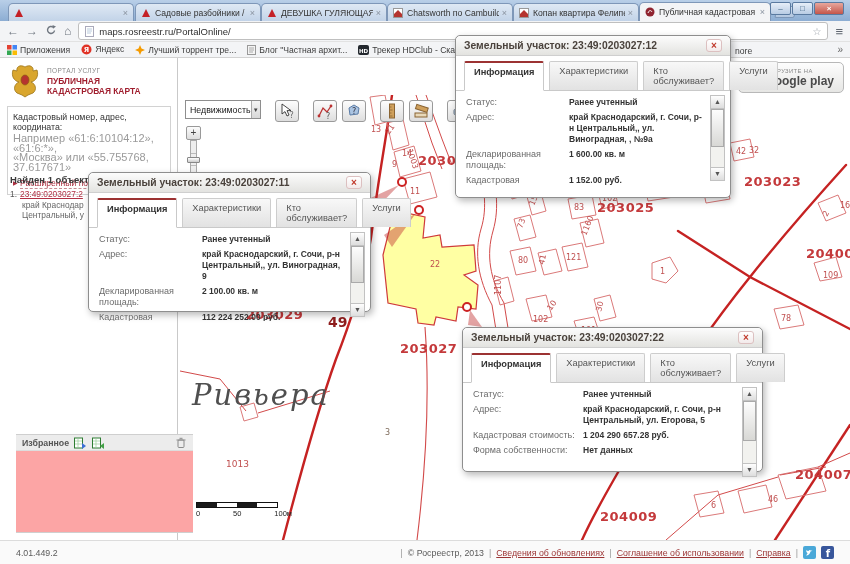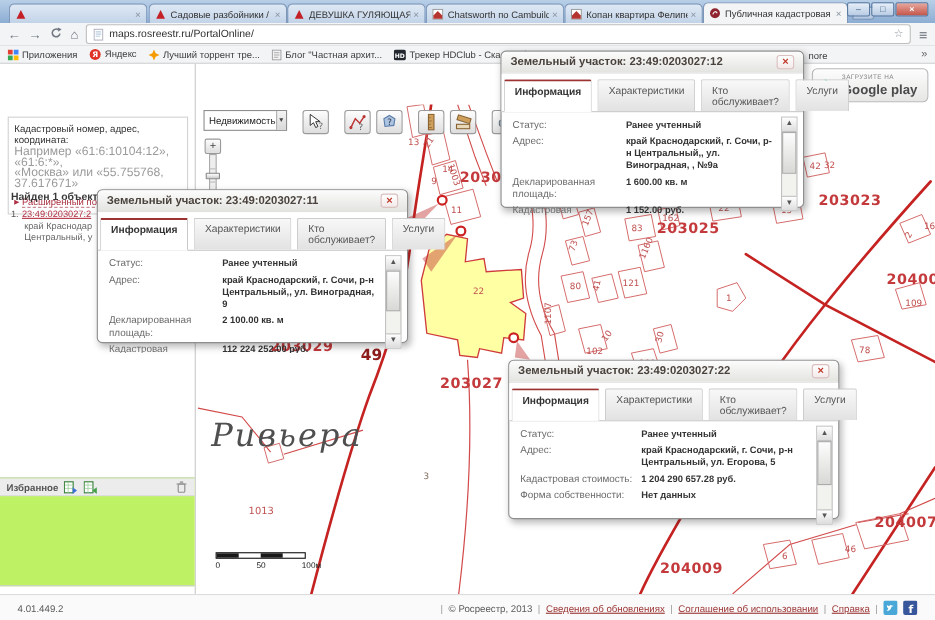--- a/index.html
+++ b/index.html
@@ -40,21 +40,21 @@
   .sb-row{display:flex;gap:4px;margin-top:5px}
   .sb-input{flex:1;height:16px;border:1px solid #9a9a9a;background:#fff}
   .sb-btn{flex:none;background:linear-gradient(#a8485c,#7e2036);border:1px solid #641a2a;border-radius:2px;color:#fff;font-size:8.8px;font-weight:bold;padding:2px 9px}
   .sb-adv{margin-top:6px;font-size:8.6px;color:#ab3040}
   .sb-adv .lnk{border-bottom:1px dashed #c98a93}
   .found{position:absolute;left:10px;top:116px;font-size:9.5px;font-weight:600;color:#3a3a3a}
   .result{position:absolute;left:10px;top:131px;font-size:8.4px;line-height:10.5px;color:#666;white-space:nowrap}
   .result .num{color:#555;margin-right:3px}
   .result a{color:#b23044;text-decoration:underline}
   .result .addr{margin-left:12px}
-  .favpanel{position:absolute;left:0;top:376px;width:177px;height:99px;border-top:1px solid #cfcfcf;border-bottom:1px solid #cfcfcf;background:#bef264}
+  .favpanel{position:absolute;left:16px;top:376px;width:177px;height:99px;border-top:1px solid #cfcfcf;border-bottom:1px solid #cfcfcf;background:#fca5a5}
   .favhead{height:16px;background:#ececec;border-bottom:1px solid #ddd;display:flex;align-items:center;gap:5px;padding:0 6px;font-size:8.8px;font-weight:bold;color:#555}
   .favhead .sp{flex:1}
 
   
   .map{position:absolute;left:178px;top:58px;width:672px;height:482px;background:#fff;overflow:hidden}
   .mapsvg{position:absolute;left:0;top:37px}
   .badges{position:absolute;top:4px;right:6px;display:flex;gap:8px;z-index:10}
   .badge{height:31px;border:1px solid #b8b8b8;border-radius:5px;background:linear-gradient(#fdfdfd,#e6e6e4);padding:3px 9px;display:flex;align-items:center;gap:5px}
   .badge .cap{font-size:5.8px;color:#888;letter-spacing:.4px}
   .badge .nm{font-size:12px;font-weight:bold;color:#4a4a4a}
@@ -73,21 +73,21 @@
   .scalebar{position:absolute;left:18px;top:444px;z-index:10}
   .sb-bar{display:flex;border:1px solid #111;width:82px;height:6px;background:#fff}
   .sb-seg{flex:1}
   .sb-seg.b{background:#1a1a1a}
   .sb-ticks{display:flex;justify-content:space-between;font-size:7.5px;color:#222;width:96px;margin-top:1px}
 
   
   .popup{position:absolute;background:#fff;border:1px solid #8e8e8e;border-radius:5px;box-shadow:2px 3px 7px rgba(0,0,0,.28);z-index:50}
   .ptitle{height:20px;background:linear-gradient(#fcfcfc,#e3e3e0);border-bottom:1px solid #cfcfcf;border-radius:5px 5px 0 0;display:flex;align-items:center;padding:0 8px;font-size:10.3px;font-weight:bold;color:#4a423c}
   .pclose{margin-left:auto;width:16px;height:13px;border:1px solid #dcc0c0;border-radius:3px;background:linear-gradient(#fff,#f3eaea);color:#c0392b;font-weight:bold;font-size:10px;line-height:11px;text-align:center}
-  .ptabs{display:flex;gap:5px;padding:5px 10px 0 2px;border-bottom:1px solid #c9c9c9;background:#fff}
+  .ptabs{display:flex;gap:5px;padding:5px 10px 0 8px;border-bottom:1px solid #c9c9c9;background:#fff}
   .ptab{font-size:9.3px;color:#555;background:linear-gradient(#f8f8f8,#e2e2e2);border:1px solid #cdcdcd;border-bottom:none;border-radius:2px 2px 0 0;padding:4px 9px 4px 9px}
   .ptab.active{background:#fff;border:1px solid #c9c9c9;border-bottom:1px solid #fff;border-top:2px solid #9c3232;margin-bottom:-1px;color:#333;font-weight:600}
   .pbody{position:relative;padding:6px 26px 0 10px;overflow:hidden}
   .prow{display:flex;margin-bottom:4px;line-height:11px}
   .plabel{flex:none;width:103px;padding-right:3px;font-size:9px;color:#6b6b6b}
   .pvalue{flex:1;font-size:8.5px;font-weight:bold;color:#333}
   .w110 .plabel{width:110px}
   .pscroll{position:absolute;right:5px;top:4px;bottom:4px;width:15px;border:1px solid #c2c2c2;background:#f2f2ef}
   .sarr{height:13px;background:linear-gradient(#fefefe,#ddd);border-bottom:1px solid #c2c2c2;text-align:center;font-size:7px;color:#555;line-height:12px}
   .sarr.sdown{position:absolute;bottom:0;left:0;right:0;border-top:1px solid #c2c2c2;border-bottom:none}
@@ -237,20 +237,30 @@
     <svg width="10" height="10">
         <polygon points="5,0 6,4 10,5 6,6 5,10 4,6 0,5 4,4" fill="#3d7ec2"></polygon>
       </svg>
     <span>Новост</span>
   </span>
   <span class="bm bm-frag">nore</span>
   <span class="bm-chev">»</span>
 </div>
 
 <div class="sidebar">
+  <div class="brand">
+    <svg width="30" height="34" viewBox="0 0 30 34">
+      <path d="M15,3 C10,0 6,3 7,7 L3,6 C1,12 4,17 9,18 C4,20 3,26 7,29 L12,31 L15,33 L18,31 L23,29 C27,26 26,20 21,18 C26,17 29,12 27,6 L23,7 C24,3 20,0 15,3 Z" fill="#d9a62e" stroke="#9c7318" stroke-width="0.8"></path>
+      <ellipse cx="15" cy="16" rx="4" ry="5" fill="#b5342f" stroke="#8a5f10" stroke-width="0.7"></ellipse>
+    </svg>
+    <div>
+      <div class="bt1">ПОРТАЛ УСЛУГ</div>
+      <div class="bt2">ПУБЛИЧНАЯ КАДАСТРОВАЯ КАРТА</div>
+    </div>
+  </div>
   <div class="searchbox">
     <div class="sb-label">Кадастровый номер, адрес, координата:</div>
     <div class="sb-hint">
       <span>Например «61:6:10104:12», «61:6:*»,</span><br><span>«Москва» или «55.755768, 37.617671»</span>
     </div>
     <div class="sb-adv">
       <span style="font-size:6px;vertical-align:1px">▶</span>
       <span class="lnk">Расширенный поиск</span>
     </div>
   </div>
@@ -494,21 +504,21 @@
         <div class="sb-seg"></div>
       </div>
     <div class="sb-ticks">
       <span>0</span>
       <span>50</span>
       <span>100м</span>
     </div>
   </div>
 </div>
 
-<div class="popup" style="left:455px;top:46px;width:276px;height:143px">
+<div class="popup" style="left:455px;top:35px;width:276px;height:163px">
   <div class="ptitle">
     <span>Земельный участок: 23:49:0203027:12</span>
     <span class="pclose">×</span>
   </div>
   <div class="ptabs">
     <span class="ptab active">Информация</span>
     <span class="ptab">Характеристики</span>
     <span class="ptab">Кто обслуживает?</span>
     <span class="ptab">Услуги</span>
   </div>

